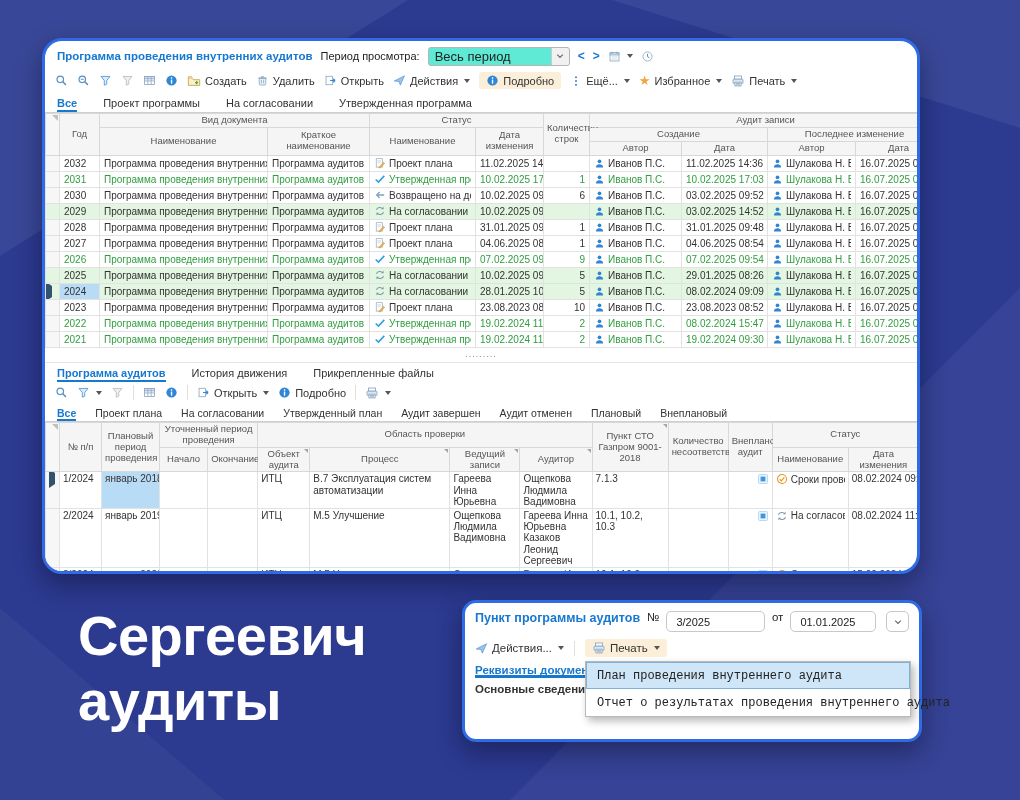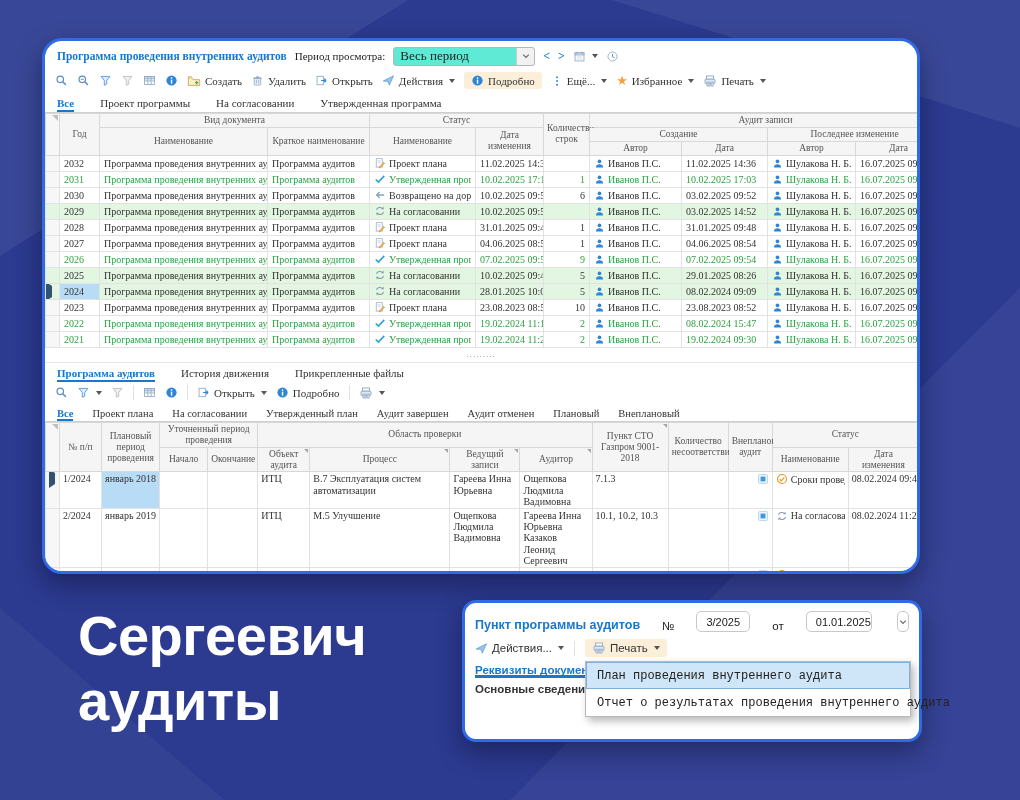--- a/index.html
+++ b/index.html
@@ -7,21 +7,21 @@
         font-family:"Liberation Sans",sans-serif;}
   .shape{position:absolute;inset:0;background:#46529f;opacity:.55;}
   .sh1{clip-path:polygon(0 0,40% 0,0 32%);}
   .sh2{clip-path:polygon(60% 0,100% 0,100% 16%);}
   .sh3{clip-path:polygon(100% 36%,100% 100%,50% 100%);opacity:.4;}
   .sh4{clip-path:polygon(0 76%,22% 100%,0 100%);opacity:.35;}
 
   
   .win{position:absolute;background:#fff;border:3px solid #2e6be4;box-shadow:0 10px 26px rgba(0,0,20,.38);}
   .win1{left:42px;top:38px;width:872px;height:530px;border-radius:20px;overflow:hidden;
-        display:flex;flex-direction:column;font-family:Liberation Serif, serif;}
+        display:flex;flex-direction:column;}
   .win2{left:462px;top:600px;width:460px;height:142px;border-radius:14px;padding:8px 10px;box-sizing:border-box;}
 
   
   .titlebar{display:flex;align-items:center;gap:8px;height:24px;padding:3px 12px 0;}
   .wtitle{color:#1778d0;font-weight:bold;font-size:11.5px;white-space:nowrap;}
   .plabel{font-size:11px;color:#222;white-space:nowrap;}
   .select{display:flex;align-items:center;width:140px;height:17px;border:1px solid #b5b5b5;border-radius:3px;
           font-size:13px;color:#222;overflow:hidden;background:#5eead4;}
   .select .val{flex:1;padding-left:6px;}
   .selmark{width:17px;height:100%;background:#f1f1f1;border-left:1px solid #c9c9c9;display:flex;align-items:center;justify-content:center;}
@@ -68,21 +68,21 @@
   .dotsrow{height:14px;line-height:12px;text-align:center;color:#8a8a8a;font-size:9px;letter-spacing:1px;}
   .tblwrap2{flex:1;overflow:hidden;}
   .prew{white-space:pre-line !important;}
   .nw{white-space:nowrap !important;}
 
   
   .caption{position:absolute;left:78px;top:604px;color:#fff;font-size:56px;font-weight:bold;
            line-height:1.16;letter-spacing:-.5px;}
 
   
-  .prow1{display:flex;align-items:flex-end;gap:22px;}
+  .prow1{display:flex;align-items:flex-start;gap:7px;}
   .ptitle{color:#1778d0;font-weight:bold;font-size:12.5px;white-space:nowrap;}
   .numlbl{font-size:11.5px;color:#222;}
   .ibox{height:21px;border:1px solid #c8c8c8;border-radius:5px;font-size:11px;color:#222;
         display:flex;align-items:center;padding-left:9px;box-sizing:border-box;background:#fff;}
   .dropbtn{width:25px;height:21px;border:1px solid #c8c8c8;border-radius:5px;margin-left:3px;
         display:flex;align-items:center;justify-content:center;background:#fff;box-sizing:border-box;}
   .prow2{display:flex;align-items:center;gap:10px;margin-top:7px;font-size:11.5px;color:#333;}
   .ptab{margin-top:7px;display:inline-block;color:#1778d0;font-weight:bold;font-size:11.5px;
         padding-bottom:2px;box-shadow:inset 0 -3px 0 #1778d0;}
   .psec{margin-top:5px;font-weight:bold;font-size:11.5px;color:#333;}

